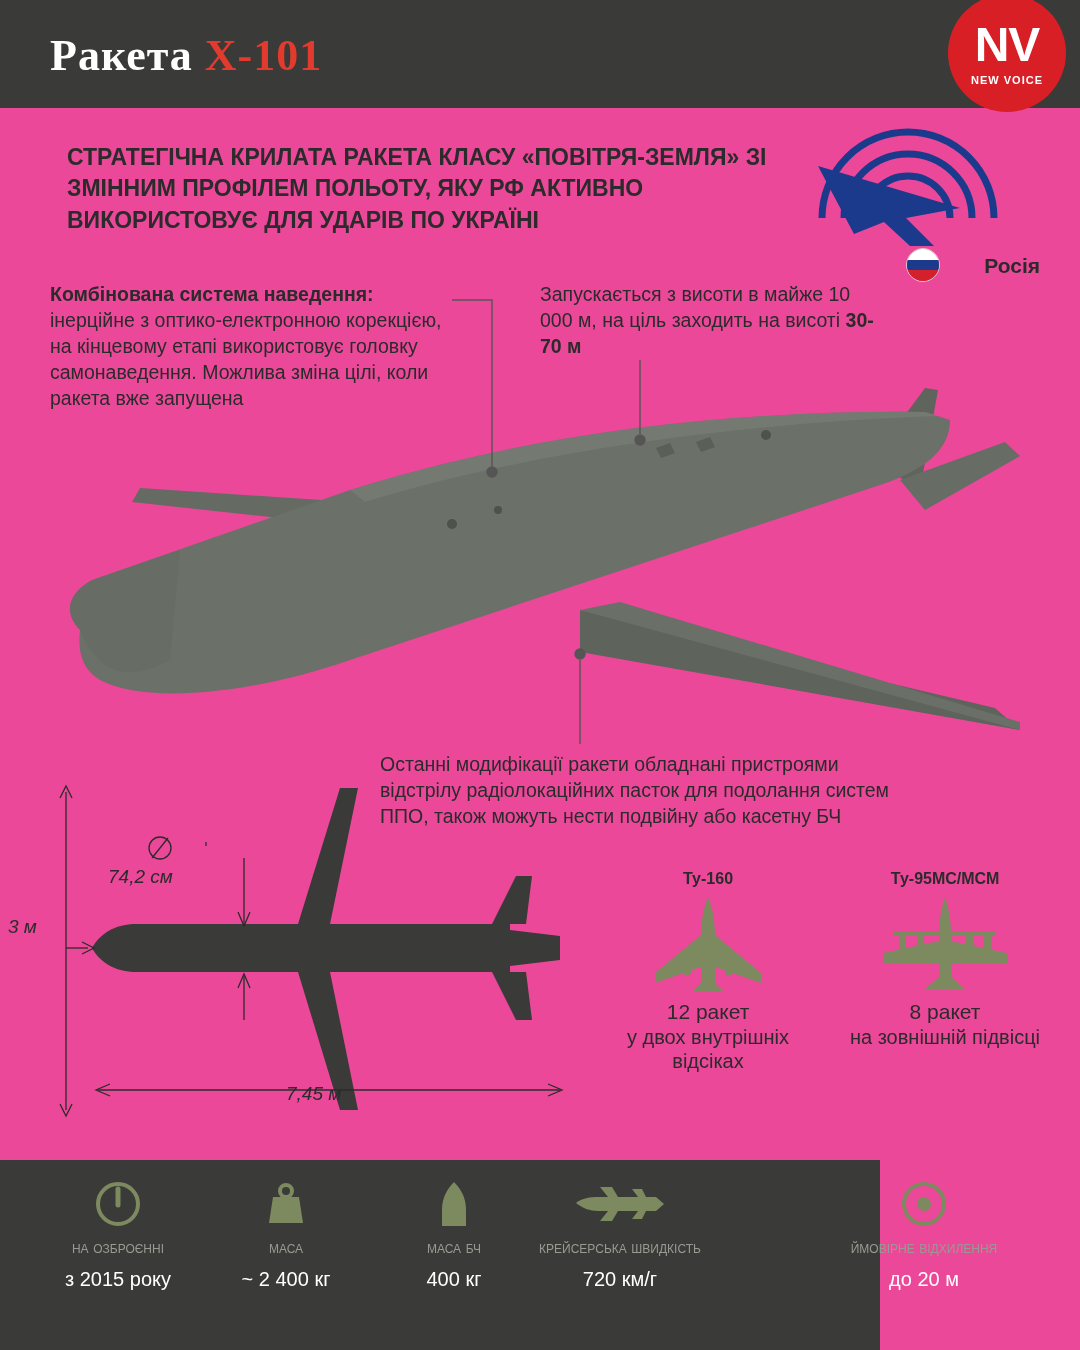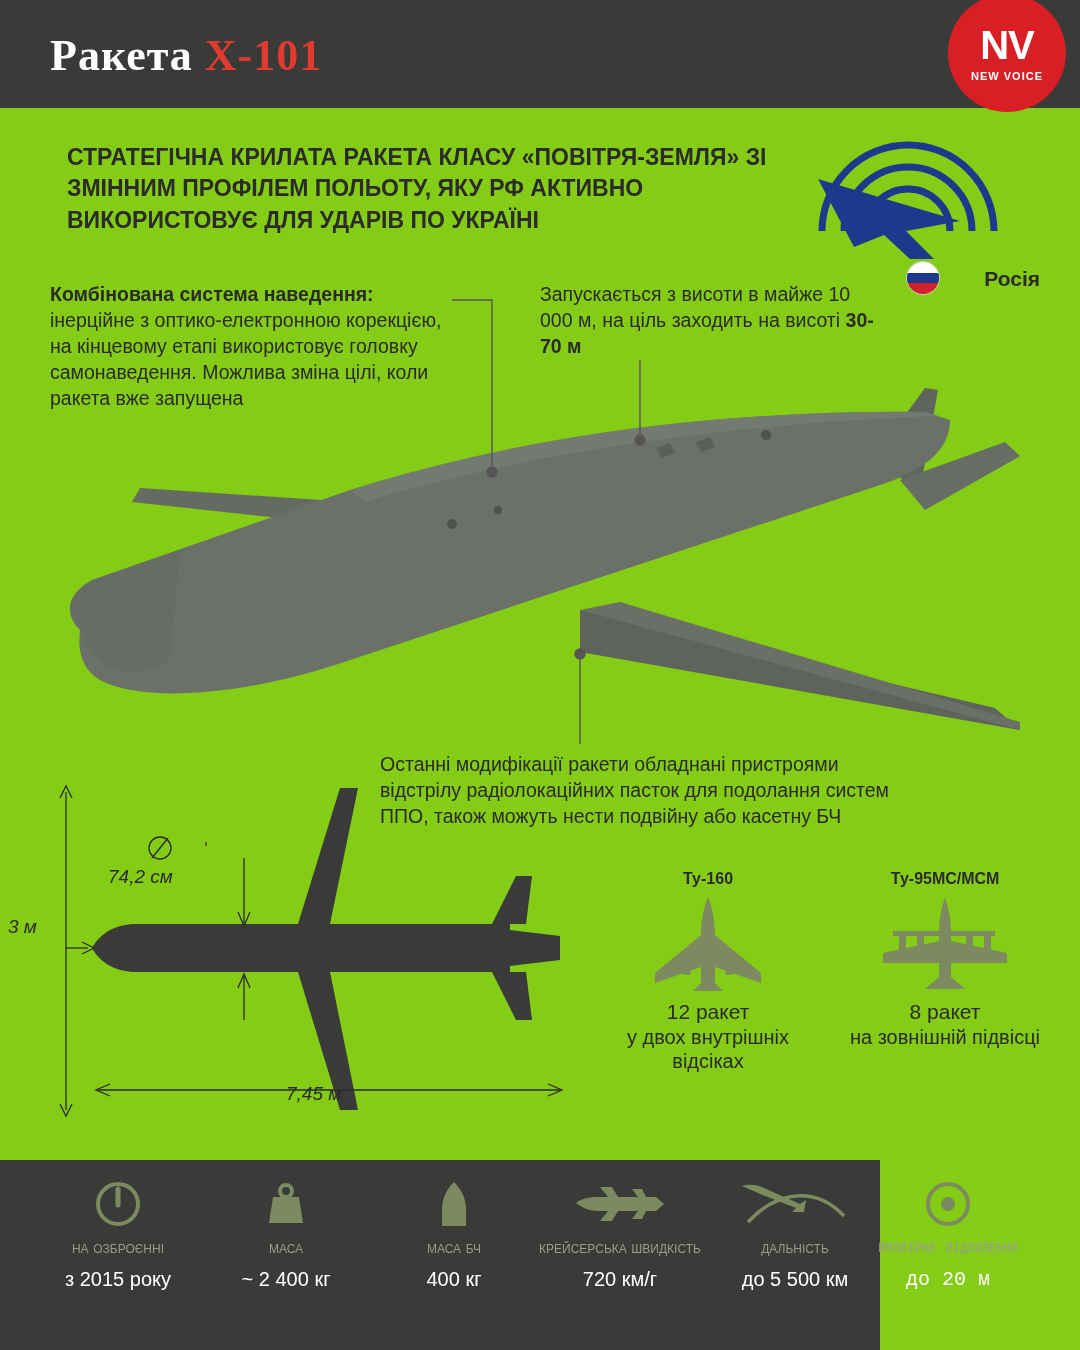--- a/index.html
+++ b/index.html
@@ -2,21 +2,21 @@
 <html><head>
 <meta charset="utf-8">
 <style>
   * { box-sizing: border-box; margin: 0; padding: 0; }
   html, body {
     width: 1080px; height: 1350px;
     background: #ffffff;
     font-family: "Liberation Sans", sans-serif;
     overflow: hidden;
   }
-  .page { position: relative; width: 1080px; height: 1350px; background: #84cc16; }
+  .page { position: relative; width: 1080px; height: 1350px; background: #ec4899; }
 
   
   .header {
     position: absolute; left: 0; top: 0; width: 1080px; height: 108px;
     background: #3a3a38;
   }
   .header-title {
     position: absolute; left: 50px; top: 30px;
     font-family: "Liberation Serif", serif;
     font-size: 44px; font-weight: bold; letter-spacing: 1px;
@@ -24,40 +24,40 @@
   }
   .header-title .accent { color: #e23b2e; }
   .logo-circle {
     position: absolute; right: 14px; top: -6px;
     width: 118px; height: 118px; border-radius: 50%;
     background: #d81f26;
     display: flex; flex-direction: column; align-items: center; justify-content: center;
   }
   .logo-nv {
     font-family: "Liberation Sans", sans-serif;
-    font-size: 40px; font-weight: bold; color: #ffffff; line-height: 1;
+    font-size: 48px; font-weight: bold; color: #ffffff; line-height: 1;
     letter-spacing: -1px;
   }
   .logo-sub {
     margin-top: 5px;
     font-size: 11px; font-weight: bold; color: #ffffff; letter-spacing: 1px; text-align: right;
   }
 
   
   .subtitle {
     position: absolute; left: 67px; top: 142px; width: 760px;
     font-size: 23px; font-weight: bold; line-height: 1.36;
     color: #2b2b2b;
     text-transform: uppercase;
     font-variant: small-caps;
   }
 
   
   .country-badge {
-    position: absolute; right: 40px; top: 135px; width: 230px; height: 160px;
+    position: absolute; right: 40px; top: 122px; width: 230px; height: 160px;
   }
   .country-name {
     position: absolute; right: 0; bottom: 4px;
     font-size: 21px; font-weight: bold; color: #2b2b2b;
   }
   .flag-circle {
     position: absolute; right: 100px; bottom: 0;
     width: 34px; height: 34px; border-radius: 50%;
     overflow: hidden; border: 1px solid #cccccc;
   }
@@ -114,21 +114,21 @@
     font-variant: small-caps; text-transform: lowercase;
   }
   .spec-value {
     margin-top: 10px; font-size: 20px; color: #ffffff; font-weight: normal;
   }
   .s1 { left: 28px; }
   .s2 { left: 196px; }
   .s3 { left: 364px; }
   .s4 { left: 520px; width: 200px; }
   .s5 { left: 700px; width: 190px; }
-  .s6 { left: 853px; width: 190px; font-family: Liberation Mono, monospace; }
+  .s6 { left: 829px; width: 190px; }
 </style>
 </head>
 <body>
 
 <div class="page">
 
   <div class="header">
     <div class="header-title">
       <span>Ракета</span>
       <span class="accent">Х-101</span>
@@ -339,32 +339,20 @@
             <path d="M36 24 L28 34 L40 34 L46 24 Z"></path>
             <path d="M66 10 L60 2 L70 2 L74 10 Z"></path>
             <path d="M66 24 L60 32 L70 32 L74 24 Z"></path>
           </g>
         </svg>
       </div>
       <div class="spec-label">крейсерська швидкість</div>
       <div class="spec-value">720 км/г</div>
     </div>
 
-    <div class="spec s5">
-      <div class="spec-icon">
-        <svg width="110" height="44" viewBox="0 0 110 44">
-          <g fill="#7d8a5f">
-            <path d="M2 4 C 8 2, 16 2, 24 6 L 60 22 L 66 18 L 64 30 L 52 30 L 56 26 L 20 12 C 12 8, 6 6, 2 4 Z"></path>
-          </g>
-          <path d="M8 40 C 40 6, 78 6, 104 34" fill="none" stroke="#7d8a5f" stroke-width="3.5"></path>
-        </svg>
-      </div>
-      <div class="spec-label">дальність</div>
-      <div class="spec-value">до 5 500 км</div>
-    </div>
 
     <div class="spec s6">
       <div class="spec-icon">
         <svg width="46" height="46" viewBox="0 0 46 46">
           <circle cx="23" cy="23" r="20" fill="none" stroke="#7d8a5f" stroke-width="4"></circle>
           <circle cx="23" cy="23" r="7" fill="#7d8a5f"></circle>
         </svg>
       </div>
       <div class="spec-label">ймовірне відхилення</div>
       <div class="spec-value">до 20 м</div>

